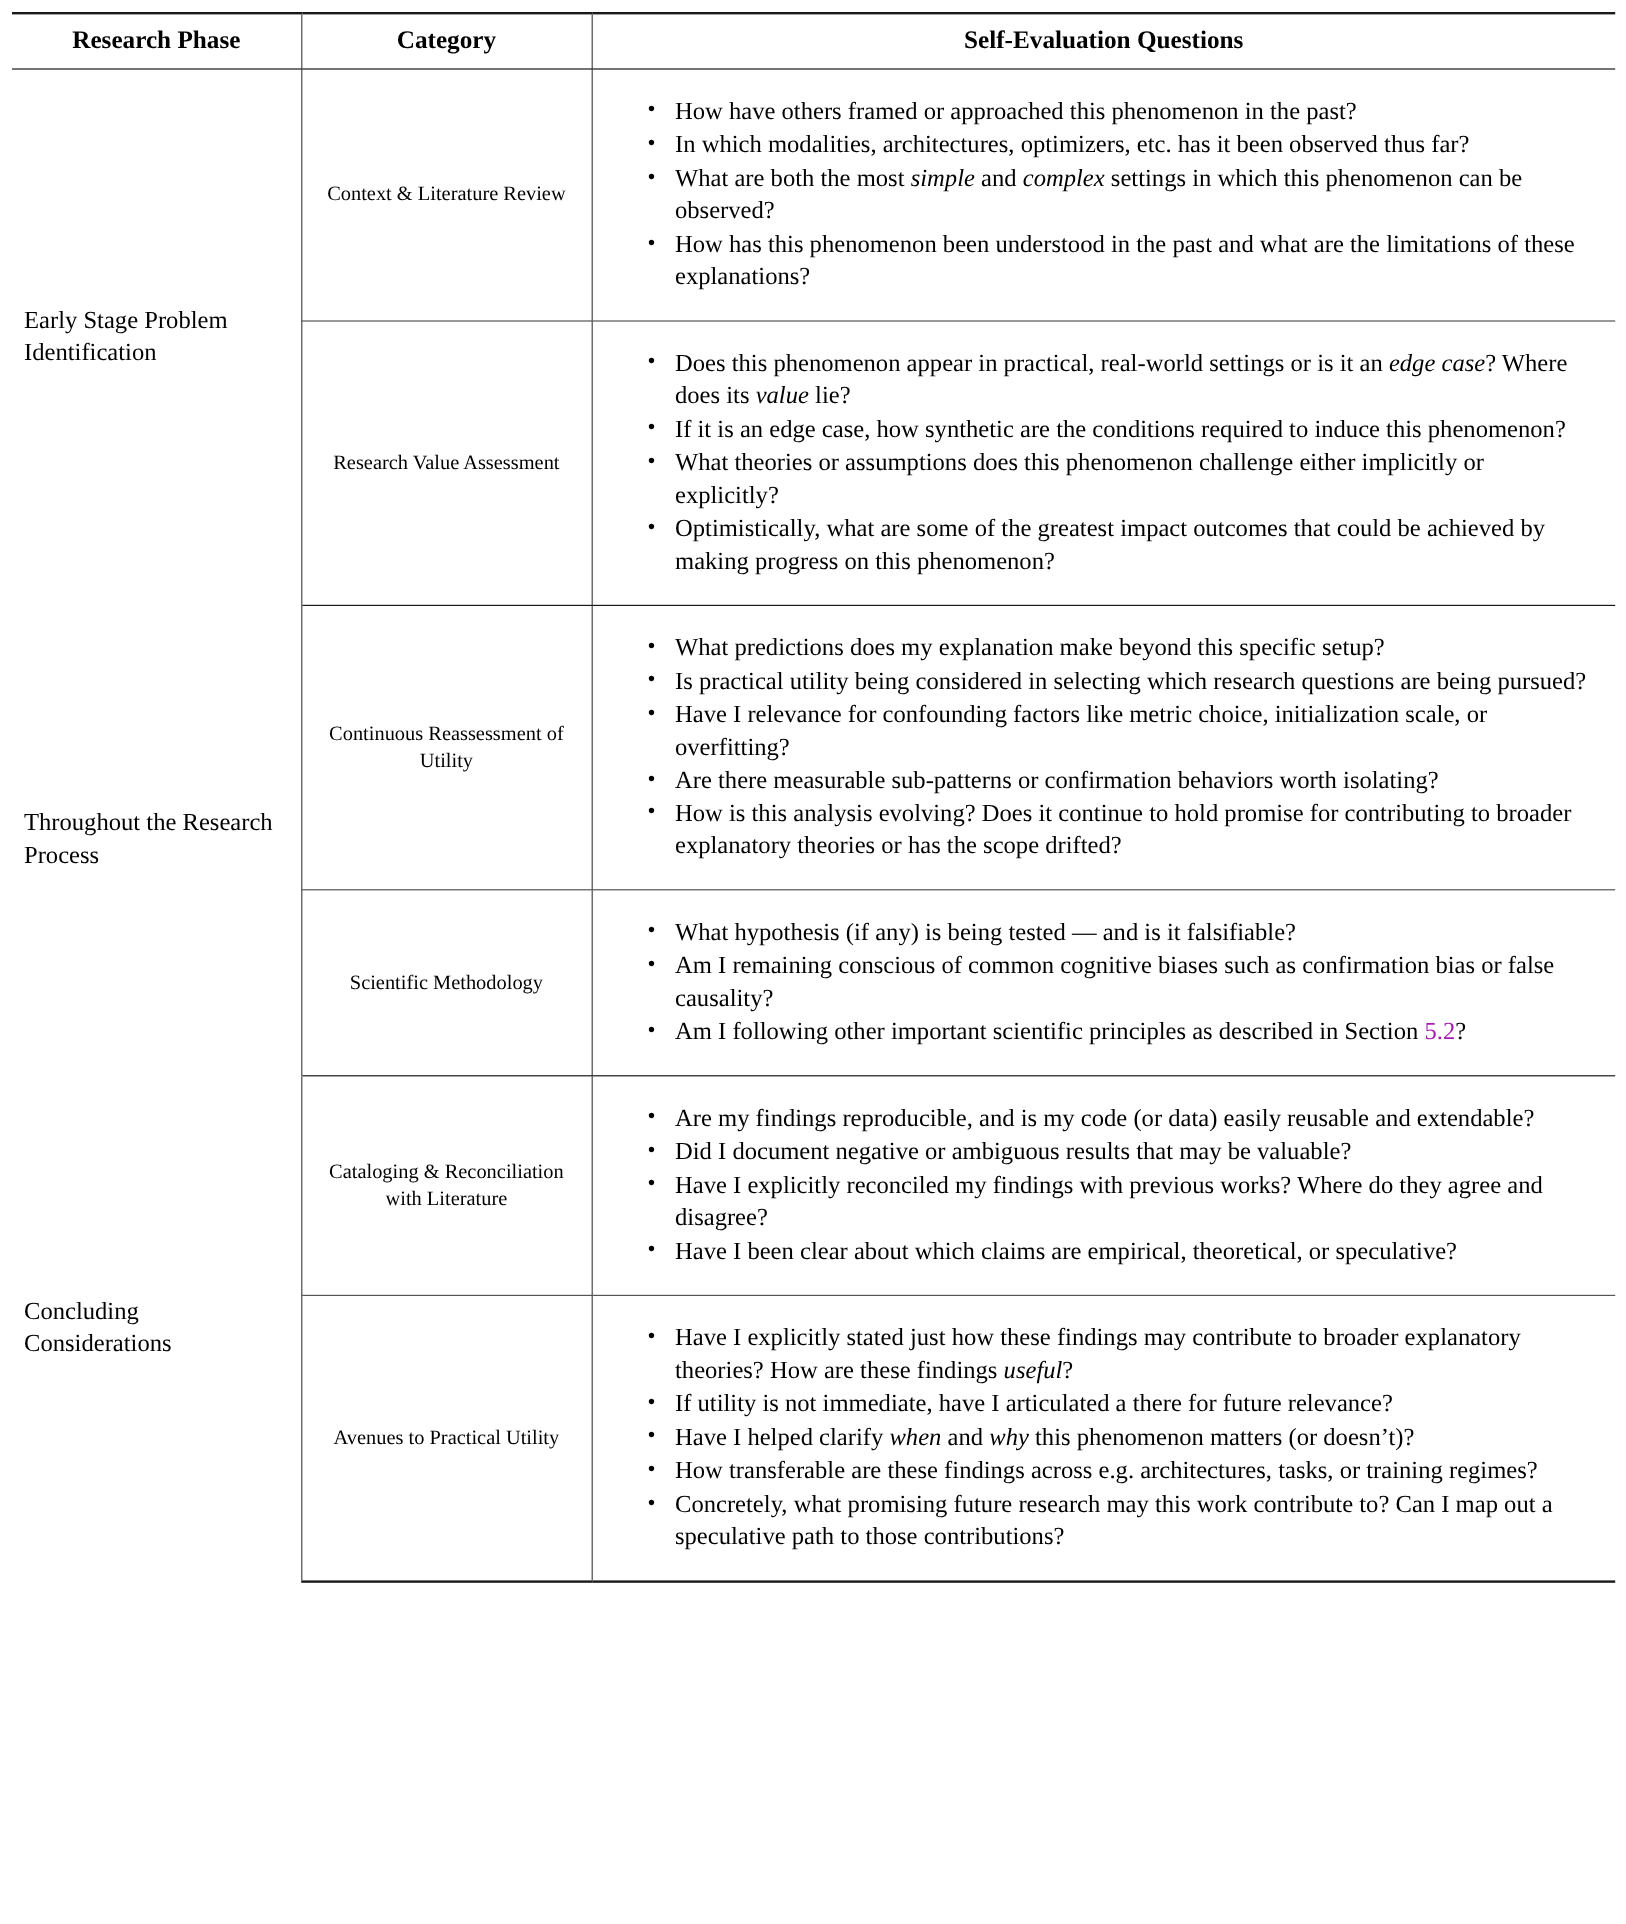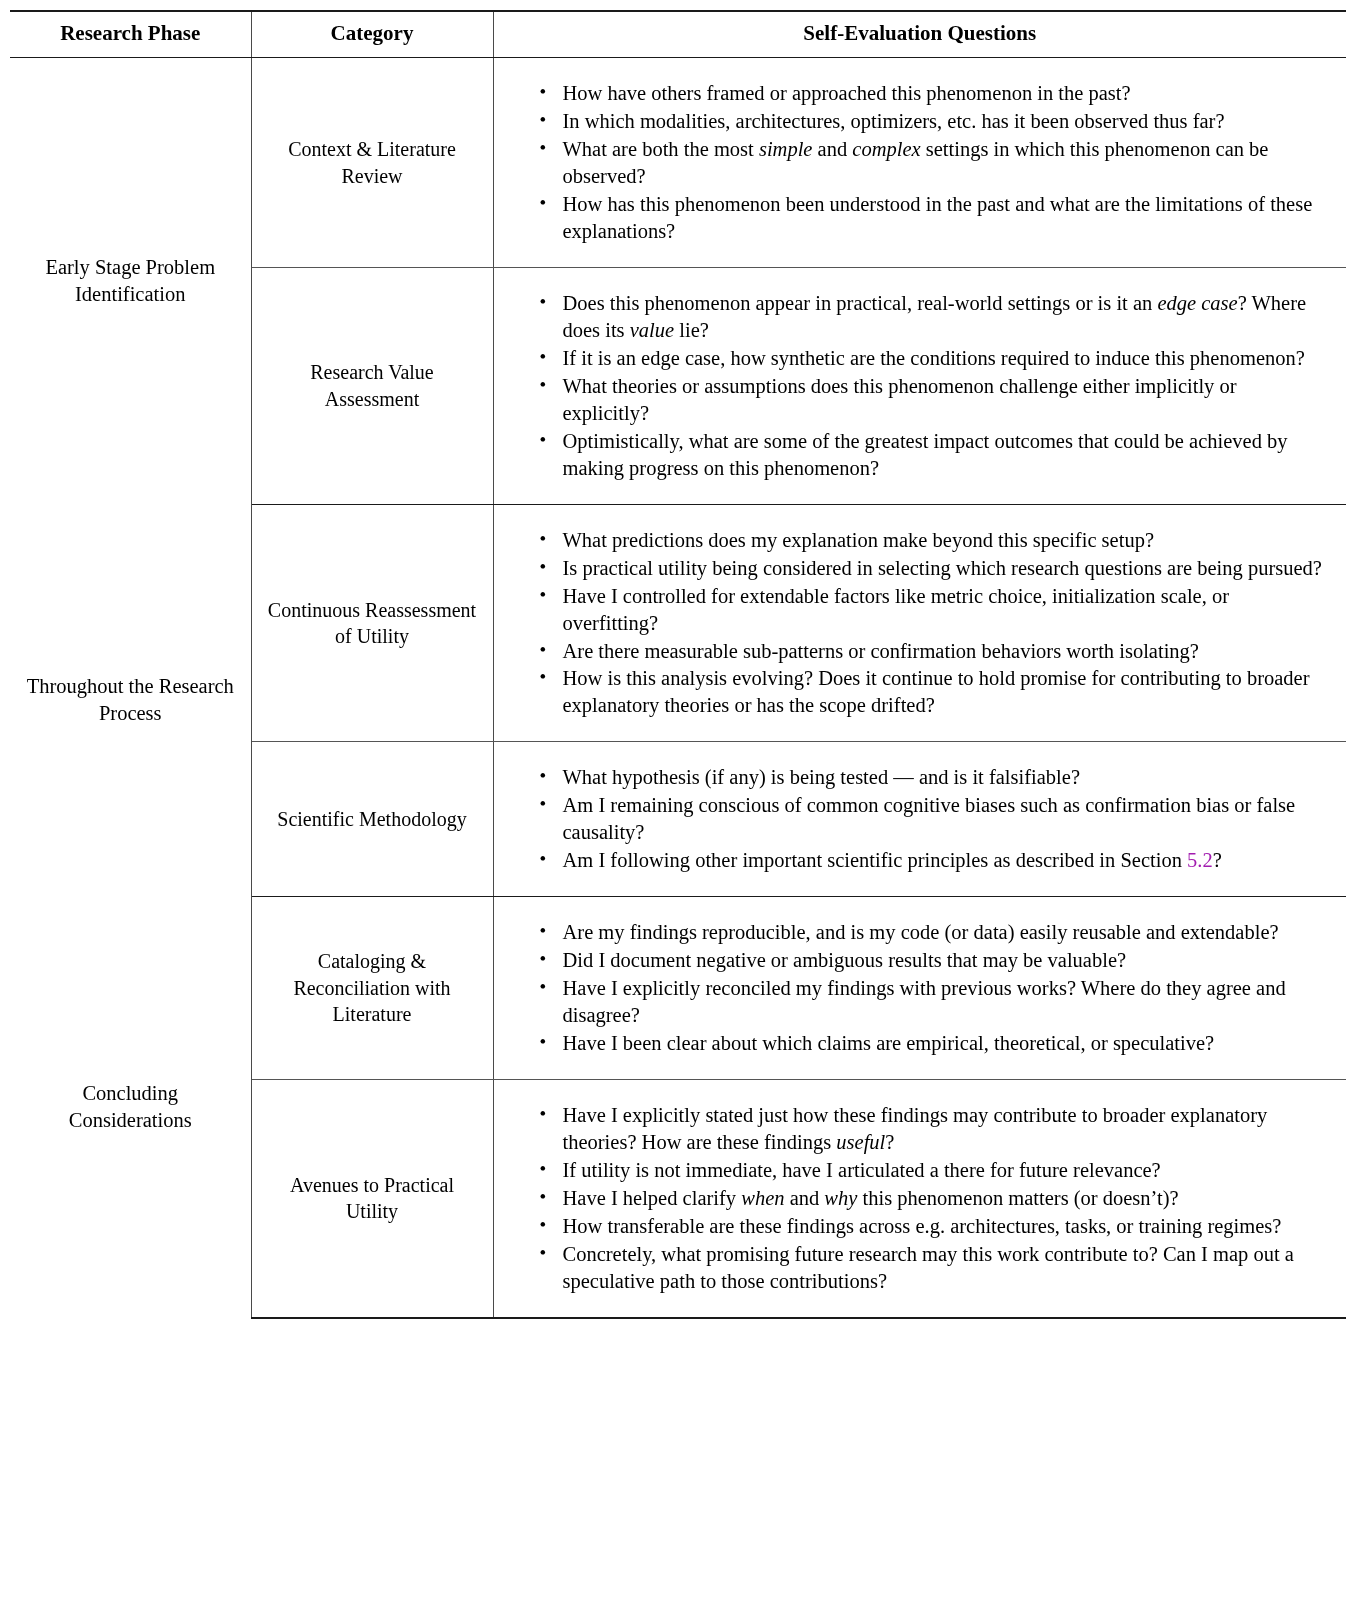--- a/index.html
+++ b/index.html
@@ -44,31 +44,30 @@
     vertical-align: middle;
   }
   thead th.h1 { border-right: 1.4px solid #4a4a4a; }
   thead th.h2 { border-right: 1.4px solid #4a4a4a; }
 
   tbody td {
     vertical-align: middle;
     padding: 0;
   }
   td.phase {
-    text-align: center;
     border-right: 1.4px solid #4a4a4a;
     padding: 4px 10px;
     font-size: 20.5px;
     line-height: 1.32;
   }
   td.category {
     text-align: center;
     border-right: 1.4px solid #4a4a4a;
     padding: 4px 12px;
-    font-size: 20px;
+    font-size: 17px;
     line-height: 1.32;
   }
   td.questions {
     padding: 10px 12px 10px 8px;
     text-align: left;
   }
   
   tr.sub-first td.category,
   tr.sub-first td.questions {
     border-bottom: 1.1px solid #555555;
@@ -149,21 +148,21 @@
             </ul>
           </td>
         </tr>
         <tr class="sub-first">
           <td class="phase" rowspan="2">Throughout the Research Process</td>
           <td class="category">Continuous Reassessment of Utility</td>
           <td class="questions">
             <ul class="qlist">
               <li>What predictions does my explanation make beyond this specific setup?</li>
               <li>Is practical utility being considered in selecting which research questions are being pursued?</li>
-              <li>Have I controlled for extendable factors like metric choice, initialization scale, or overfitting?</li>
+              <li>Have I relevance for confounding factors like metric choice, initialization scale, or overfitting?</li>
               <li>Are there measurable sub-patterns or confirmation behaviors worth isolating?</li>
               <li>How is this analysis evolving? Does it continue to hold promise for contributing to broader explanatory theories or has the scope drifted?</li>
             </ul>
           </td>
         </tr>
         <tr class="section-end">
           <td class="category">Scientific Methodology</td>
           <td class="questions">
             <ul class="qlist">
               <li>What hypothesis (if any) is being tested — and is it falsifiable?</li>

